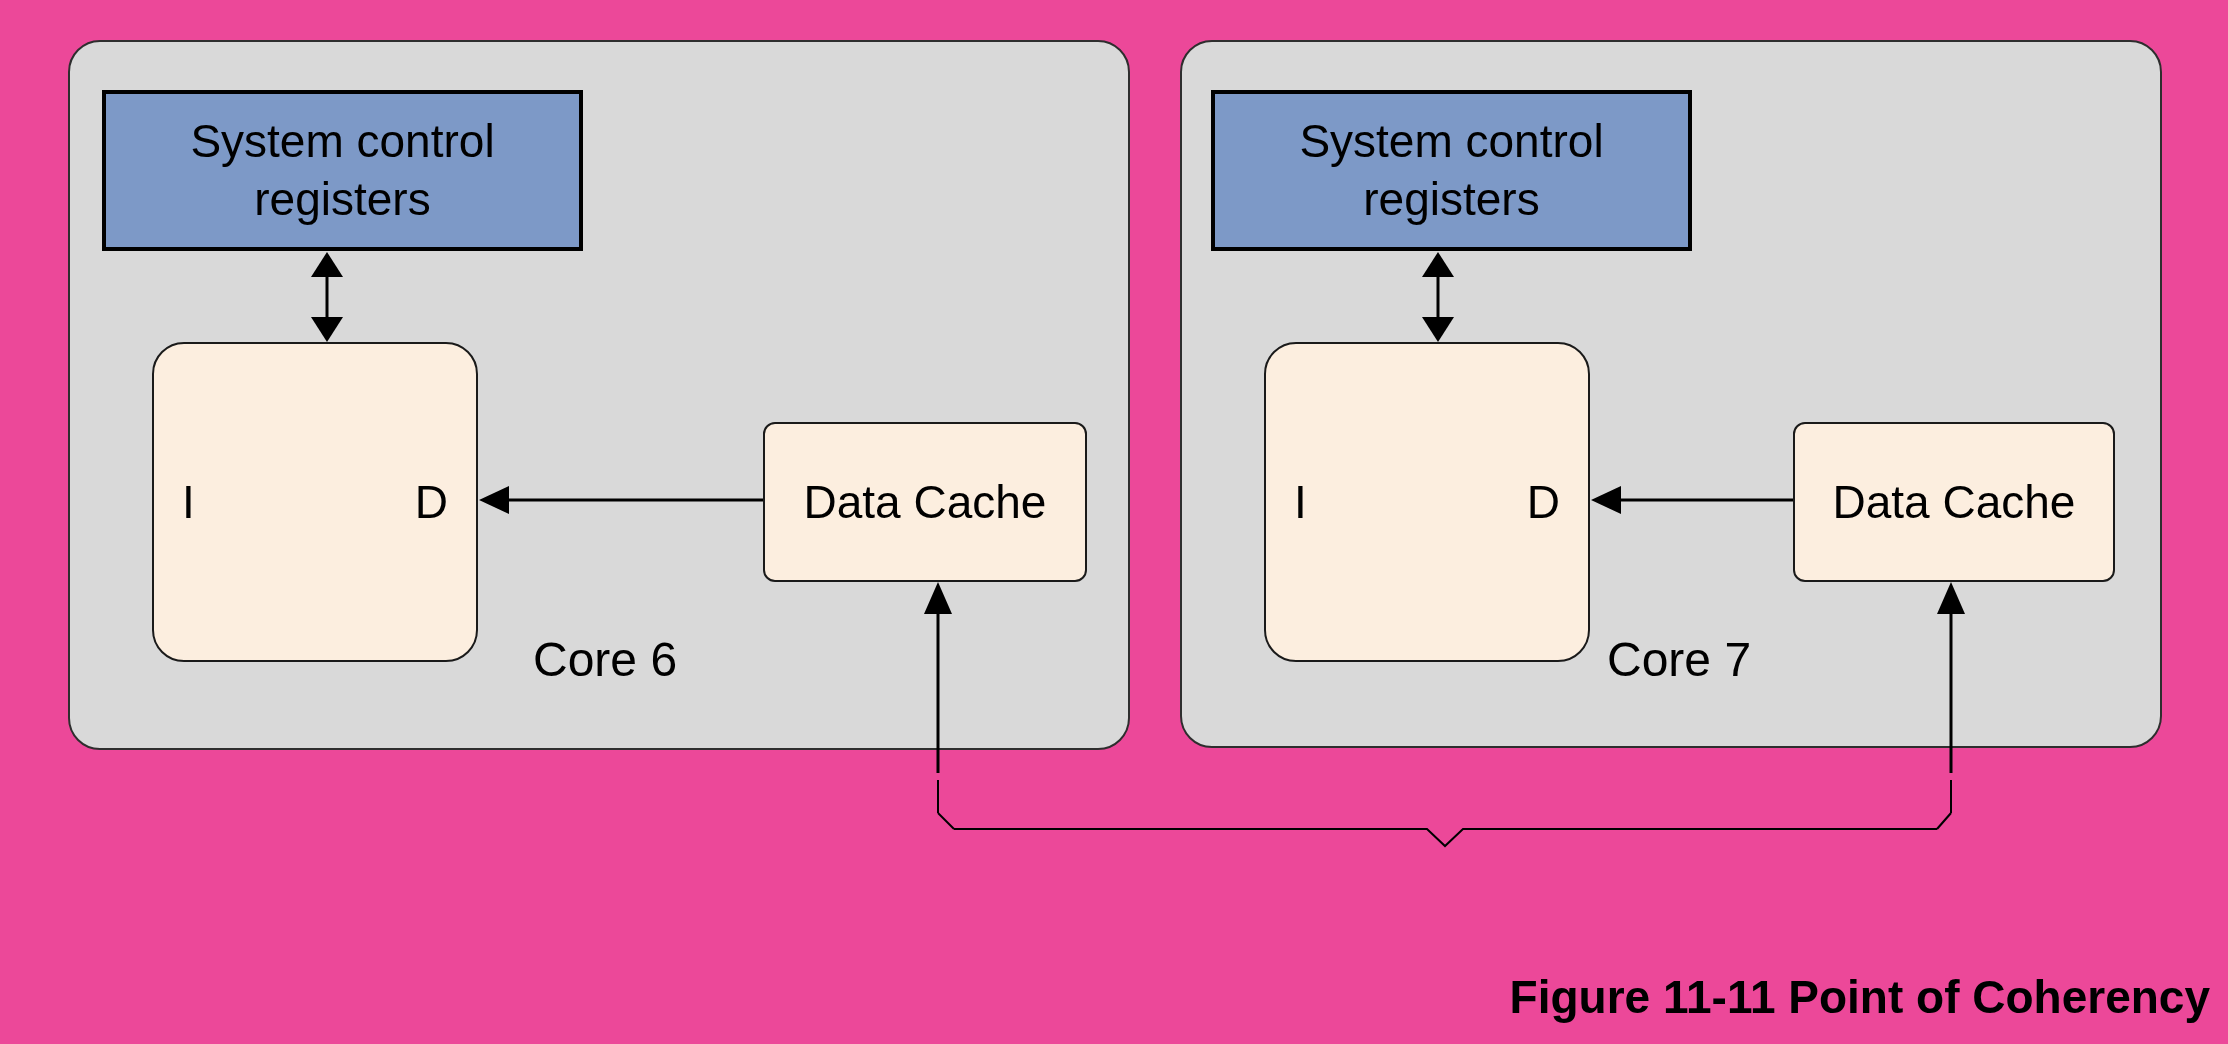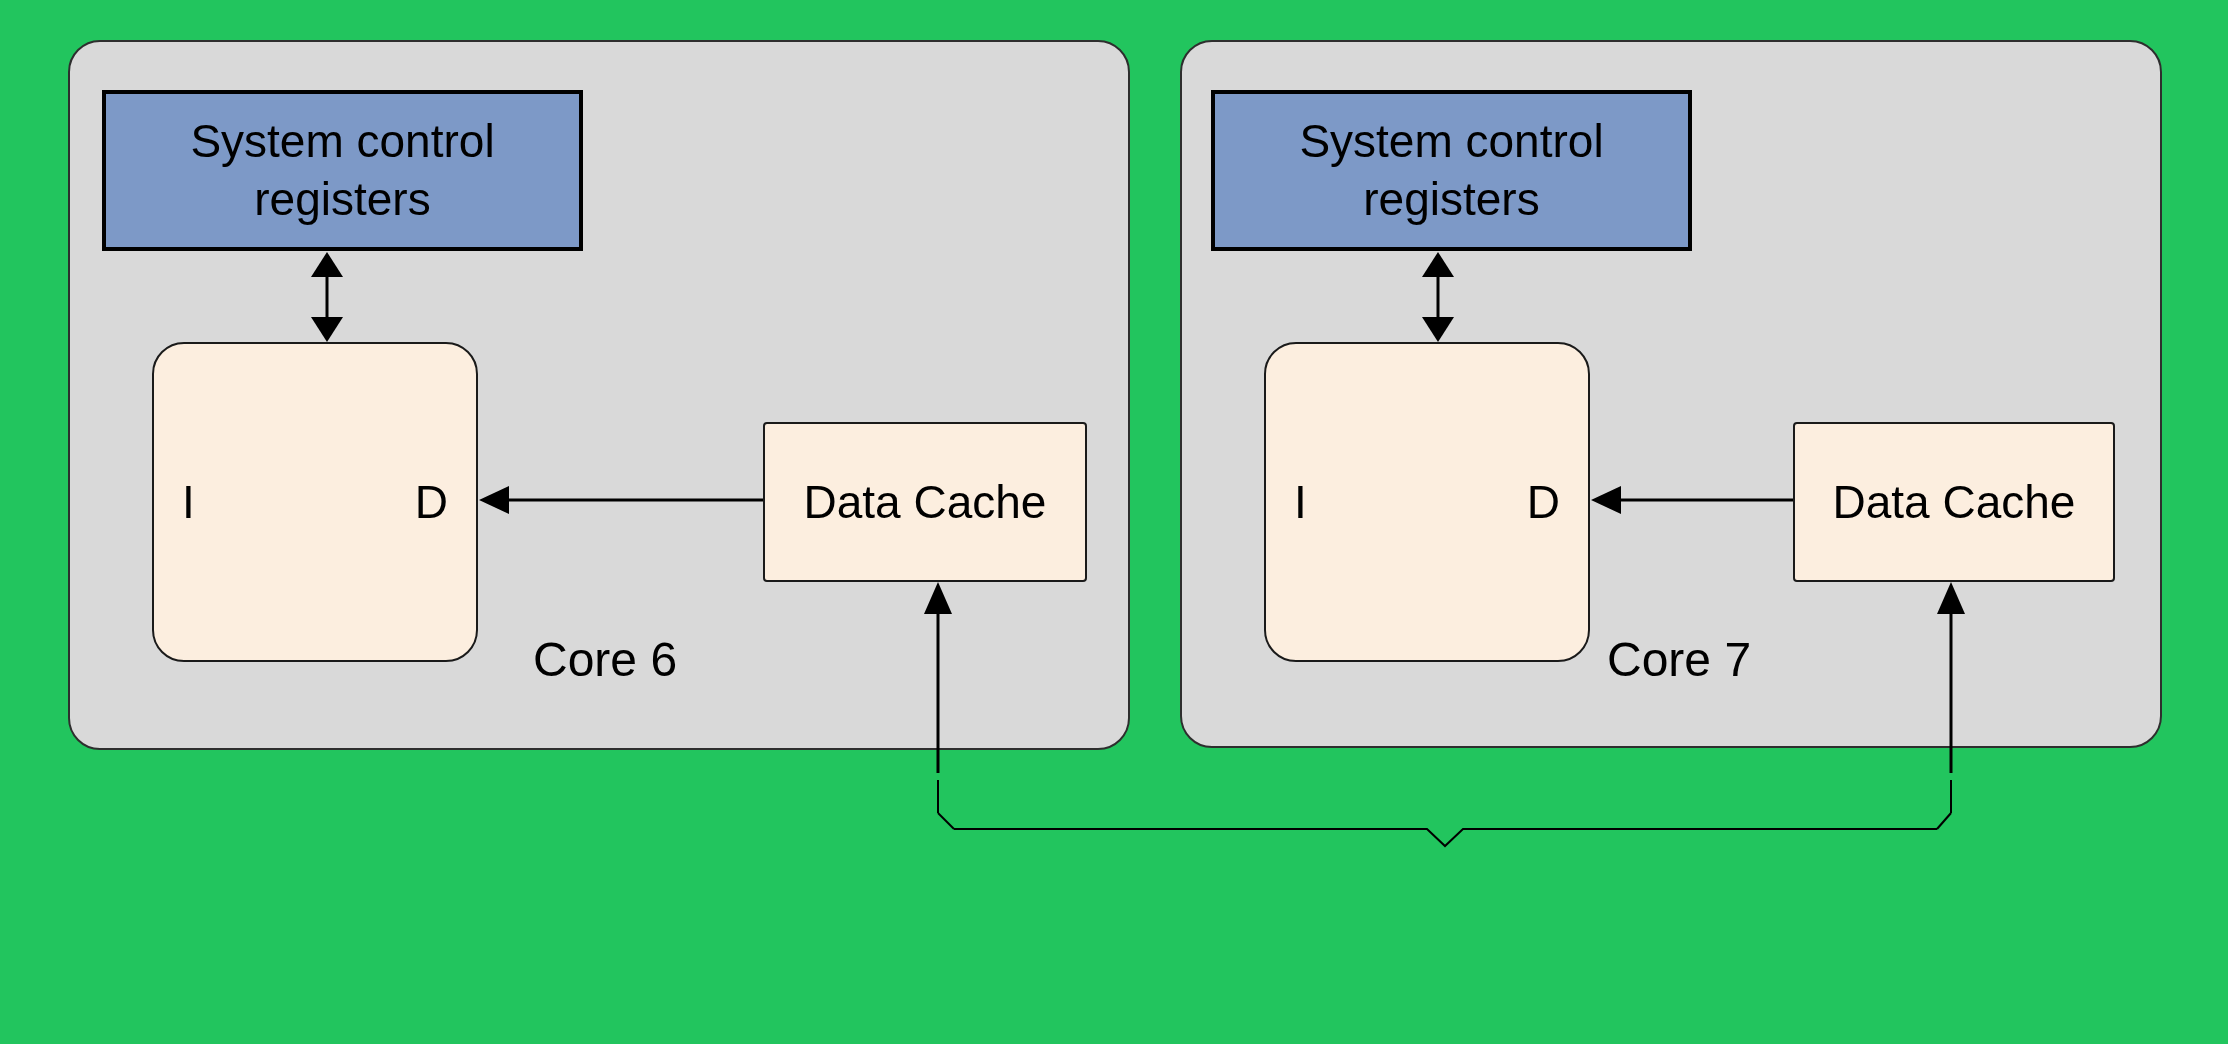--- a/index.html
+++ b/index.html
@@ -1,19 +1,19 @@
 <!DOCTYPE html>
 <html><head>
 <meta charset="utf-8">
 <style>
   html,body{margin:0;padding:0;background:#ffffff;}
   #stage{
     position:relative;
     width:2228px;height:1044px;
-    background:#22c55e;
+    background:#ec4899;
     font-family:"Liberation Sans", sans-serif;
     color:#000;
     overflow:hidden;
   }
   .core{
     position:absolute;
     background:#d9d9d9;
     border:2.5px solid #2e2e2e;
     border-radius:32px;
     box-sizing:border-box;
@@ -42,21 +42,21 @@
     display:flex;align-items:center;justify-content:space-between;
     padding:0 28px;
     font-size:46px;
   }
   #idbox0{left:152px;top:342px;width:326px;height:320px;}
   #idbox1{left:1264px;top:342px;width:326px;height:320px;}
   .dcache{
     position:absolute;
     background:#fceedf;
     border:2px solid #1a1a1a;
-    border-radius:4px;
+    border-radius:12px;
     box-sizing:border-box;
     display:flex;align-items:center;justify-content:center;
     font-size:46px;
   }
   #dcache0{left:763px;top:422px;width:324px;height:160px;}
   #dcache1{left:1793px;top:422px;width:322px;height:160px;}
   .corelabel{
     position:absolute;
     font-size:48px;
     white-space:nowrap;
@@ -154,14 +154,15 @@
     <g>
       <line x1="1951" y1="608" x2="1951" y2="773" stroke-width="3"></line>
       <line x1="1951" y1="780" x2="1951" y2="813" stroke-width="2"></line>
       <line x1="1951" y1="813" x2="1937" y2="829" stroke-width="2"></line>
       <polygon points="1951,582 1937,614 1965,614"></polygon>
     </g>
 
     <polyline points="954,829 1427,829 1445,846 1463,829 1937,829" stroke-width="2"></polyline>
   </svg>
 
+  <div id="caption">Figure 11-11 Point of Coherency</div>
 
 </div>
 
 </body></html>

